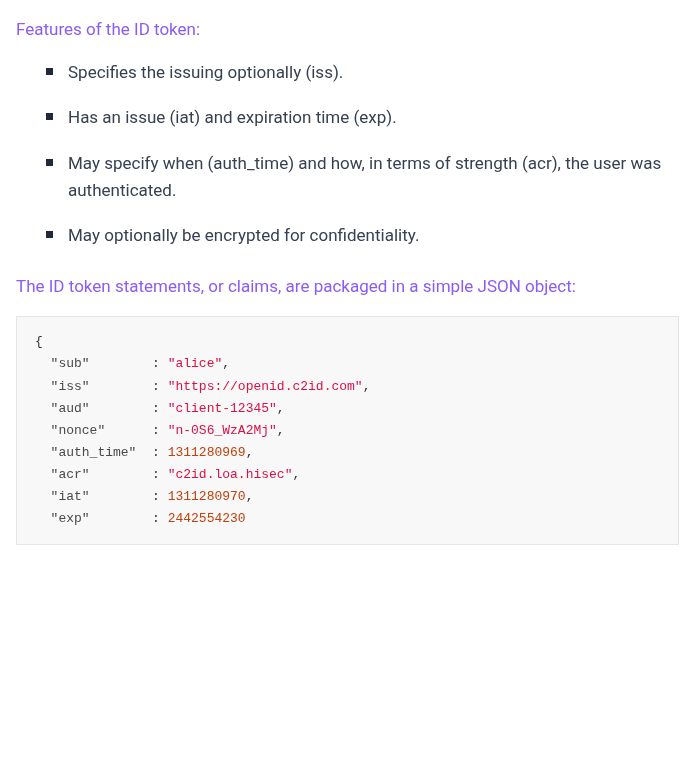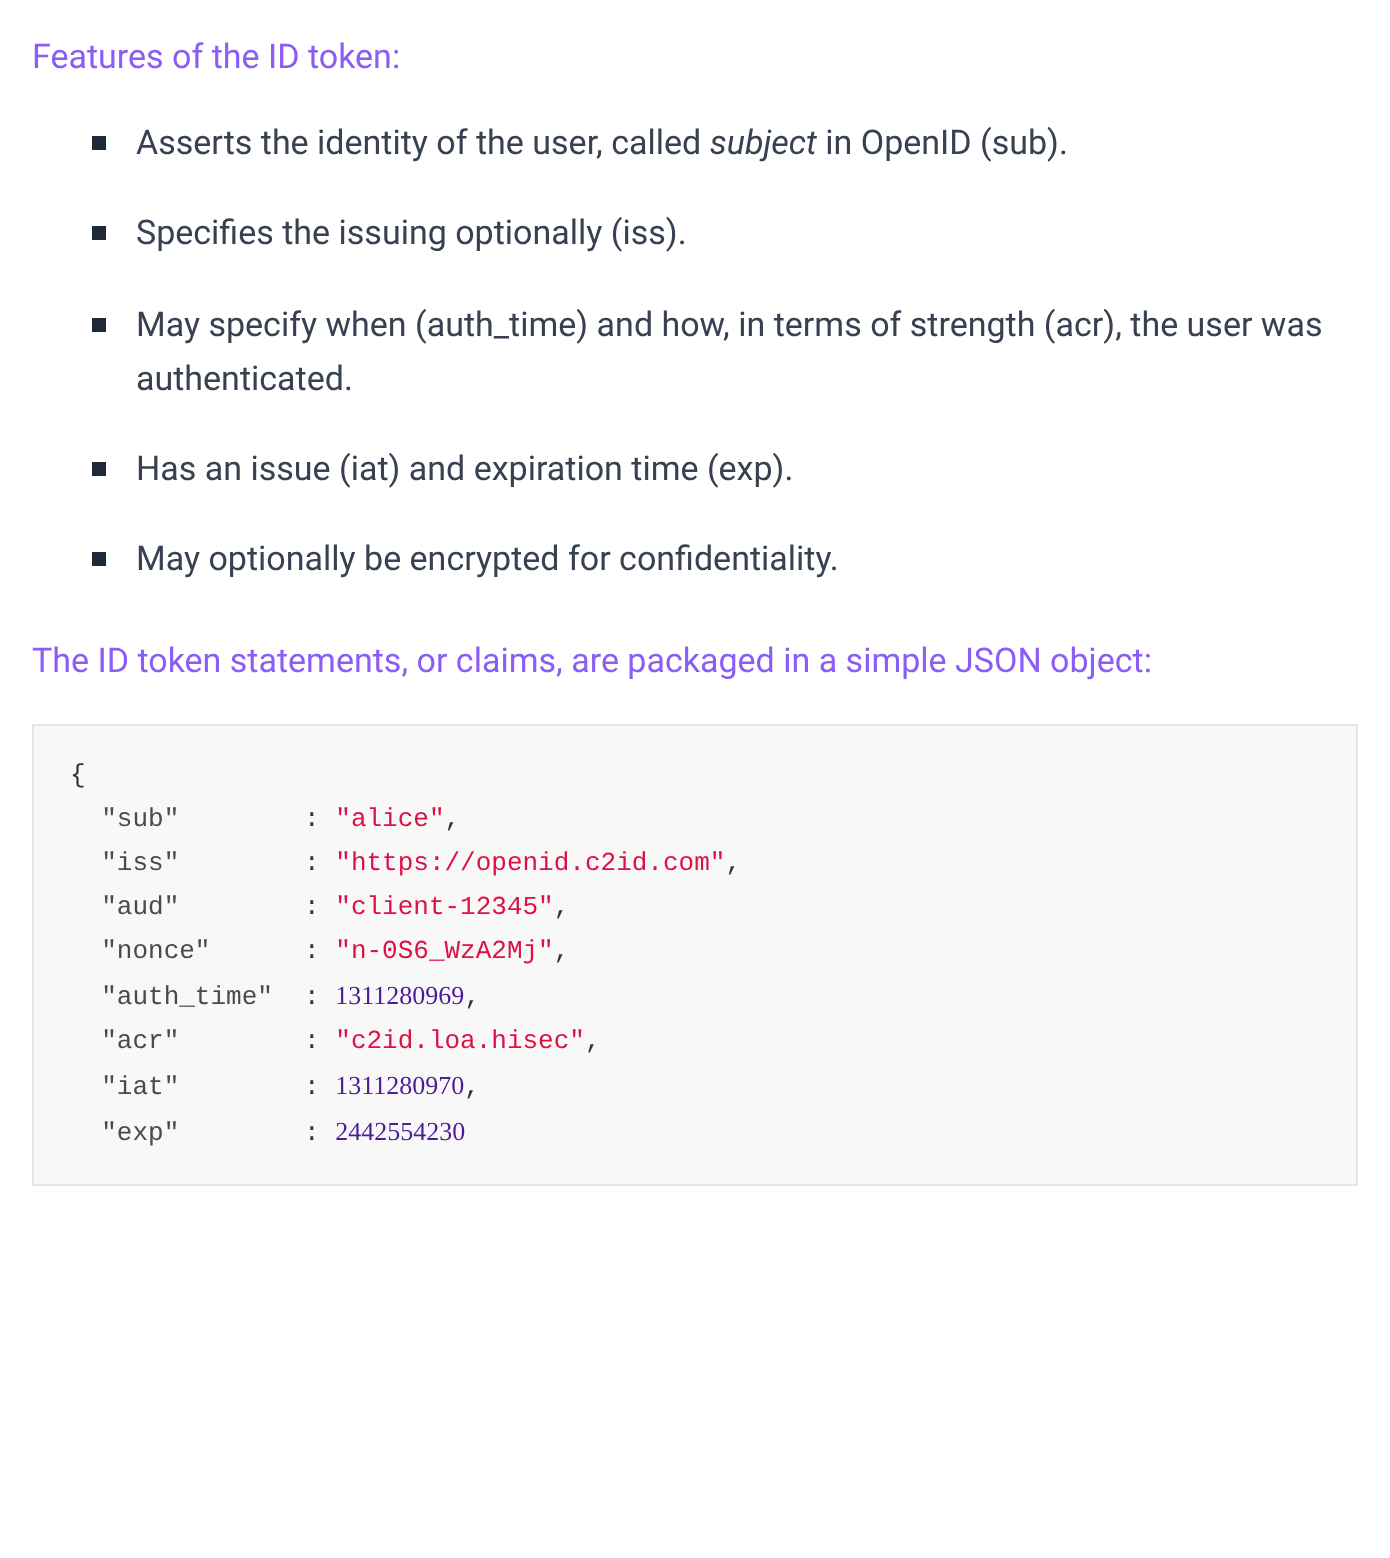--- a/index.html
+++ b/index.html
@@ -55,37 +55,35 @@
       color: #333;
       white-space: pre;
     }
     .key {
       color: #4a4a4a;
     }
     .string {
       color: #d14;
     }
     .number {
-      color: #4c1d95;
-      font-family: Liberation Serif, serif;
+      color: #c2410c;
     }
     .punct {
       color: #333;
     }
   </style>
 </head>
 <body>
 
 <p class="intro">Features of the ID token:</p>
 
 <ul class="features">
-    <li><span>Asserts the identity of the user, called </span><span class="italic">subject</span><span> in OpenID (sub).</span></li>
     <li><span>Specifies the issuing optionally (iss).</span></li>
+    <li><span>Has an issue (iat) and expiration time (exp).</span></li>
     <li><span>May specify when (auth_time) and how, in terms of strength (acr), the user was authenticated.</span></li>
-    <li><span>Has an issue (iat) and expiration time (exp).</span></li>
     <li><span>May optionally be encrypted for confidentiality.</span></li>
   </ul>
 
 <p class="claims-intro">The ID token statements, or claims, are packaged in a simple JSON object:</p>
 
 <div class="code-block"><span class="punct">{</span>
   <span class="key">"sub"</span>       <span class="punct"> : </span><span class="string">"alice"</span><span class="punct">,</span>
   <span class="key">"iss"</span>       <span class="punct"> : </span><span class="string">"https://openid.c2id.com"</span><span class="punct">,</span>
   <span class="key">"aud"</span>       <span class="punct"> : </span><span class="string">"client-12345"</span><span class="punct">,</span>
   <span class="key">"nonce"</span>     <span class="punct"> : </span><span class="string">"n-0S6_WzA2Mj"</span><span class="punct">,</span>

